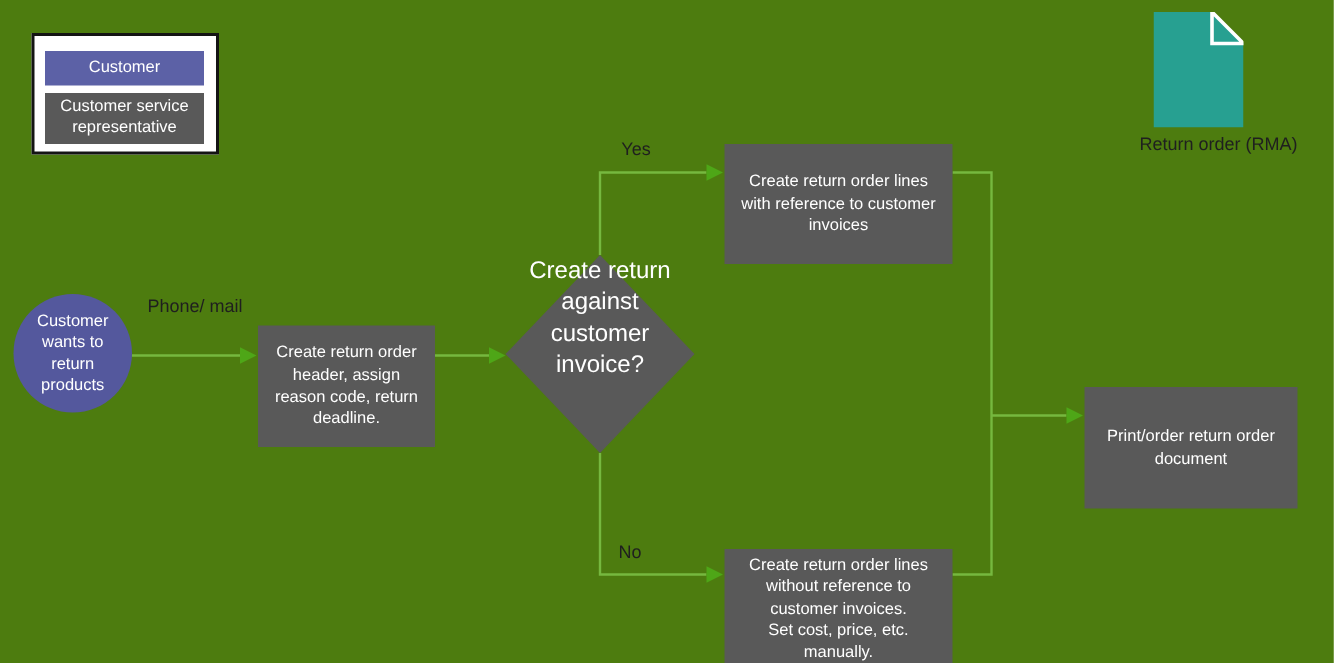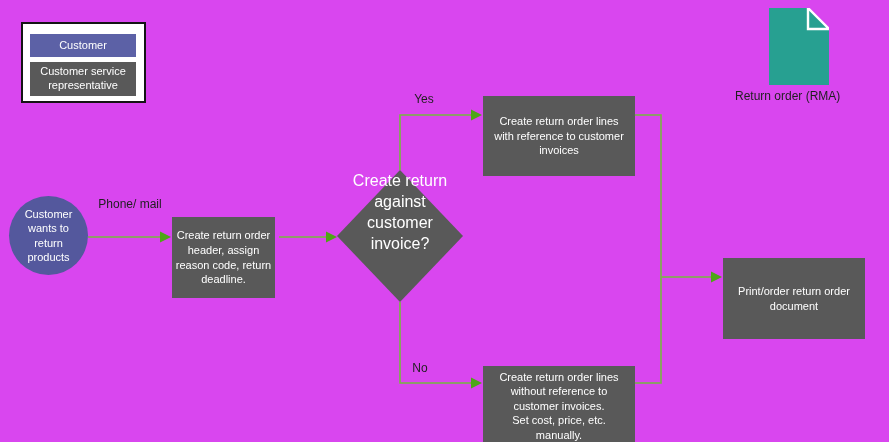--- a/index.html
+++ b/index.html
@@ -3,21 +3,21 @@
 <meta charset="utf-8">
 <style>
   html,body{margin:0;padding:0;}
   body{
     font-family:"Liberation Sans", sans-serif;
     background:#ffffff;
   }
   .canvas{
     position:relative;
     width:889px;height:442px;
-    background:#d946ef;
+    background:#4d7c0f;
     overflow:hidden;
   }
   svg.connectors{position:absolute;left:0;top:0;z-index:1;pointer-events:none;}
   .node,.label,.legend{position:absolute;z-index:2;box-sizing:border-box;}
   .gray-box{
     background:#595959;color:#ffffff;
     display:flex;align-items:center;justify-content:center;
     text-align:center;font-size:11px;line-height:1.32;
     white-space:pre-line;
     margin-top:21px;
@@ -45,21 +45,21 @@
     position:absolute;left:7px;width:106px;
     color:#ffffff;font-size:11px;line-height:1.25;
     display:flex;align-items:center;justify-content:center;
     text-align:center;white-space:pre-line;
   }
   .legend-customer{top:10px;height:23px;background:#5C61A6;}
   .legend-csr{top:38px;height:34px;background:#595959;}
   .doc-icon{position:absolute;left:769px;top:8px;z-index:2;}
   .doc-label{
     position:absolute;left:735px;top:89px;width:130px;z-index:2;
-    color:#1f1f1f;font-size:12px;text-align:left;white-space:nowrap;
+    color:#1f1f1f;font-size:12px;text-align:right;white-space:nowrap;
   }
 </style>
 </head>
 <body>
 
 <div class="canvas">
 
   <svg class="connectors" width="889" height="442" viewBox="0 0 889 442">
 
     <line x1="88" y1="237" x2="160" y2="237" stroke="#76B83F" stroke-width="1.6"></line>
@@ -93,21 +93,21 @@
 
   <div class="node start-circle" style="left:9px;top:196px;width:79px;height:79px;">
     <span>Customer
 wants to
 return
 products</span>
   </div>
 
   <div class="label edge-label" style="left:90px;top:197px;width:80px;">Phone/ mail</div>
 
-  <div class="node gray-box" style="left:172px;top:196px;width:103px;height:81px;">
+  <div class="node gray-box" style="left:172px;top:196px;width:118px;height:81px;">
     <span>Create return order
 header, assign
 reason code, return
 deadline.</span>
   </div>
 
   <div class="node decision-text" style="left:340px;top:170px;width:120px;height:132px;">
     <span>Create return
 against customer
 invoice?</span>

